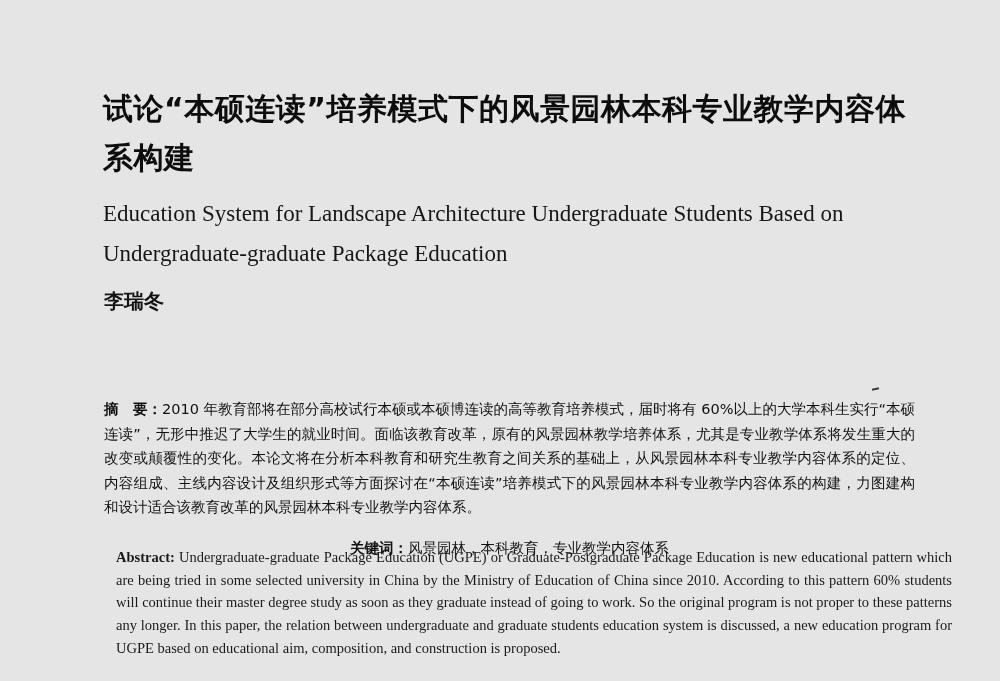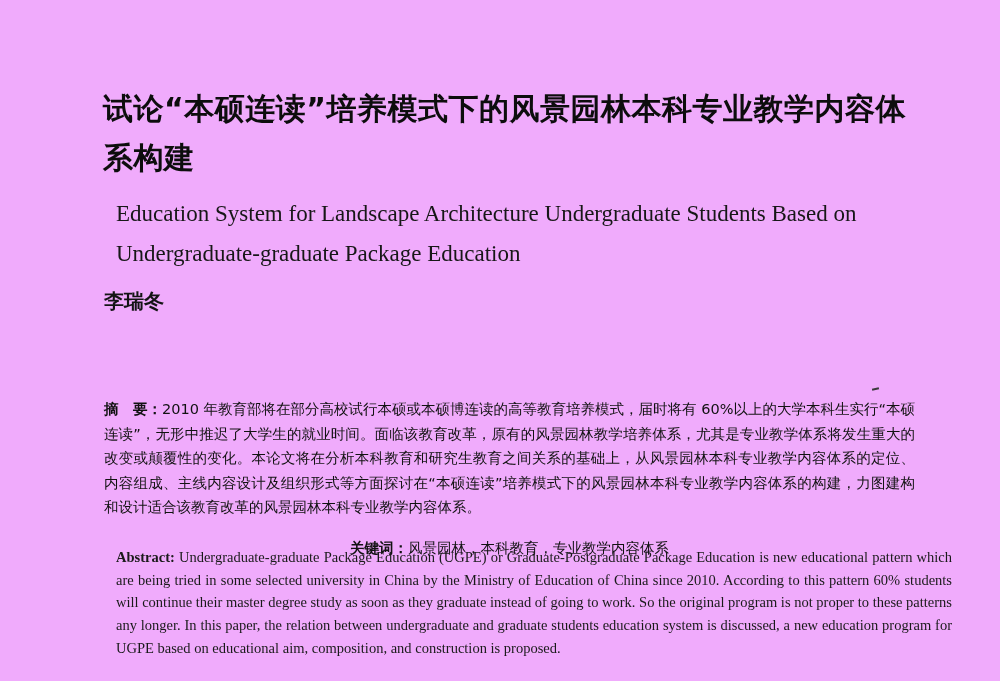--- a/index.html
+++ b/index.html
@@ -11,38 +11,38 @@
     width: 1000px;
     height: 681px;
     overflow: hidden;
     position: relative;
     font-family: "Liberation Serif", serif;
     color: #141414;
   }
   .page {
     position: absolute;
     inset: 0;
-    background: #f0abfc;
+    background: #e5e5e5;
   }
   .zh-title {
     position: absolute;
     left: 103px;
     top: 84px;
     width: 828px;
     margin: 0;
     font-family: "DejaVu Sans", sans-serif;
     font-weight: bold;
     font-size: 30px;
     line-height: 49px;
     letter-spacing: 0.5px;
     color: #0d0d0d;
   }
   .en-title {
     position: absolute;
-    left: 116px;
+    left: 103px;
     top: 194px;
     width: 842px;
     margin: 0;
     font-family: "Liberation Serif", serif;
     font-weight: normal;
     font-size: 23px;
     line-height: 40px;
     color: #171717;
   }
   .author {

